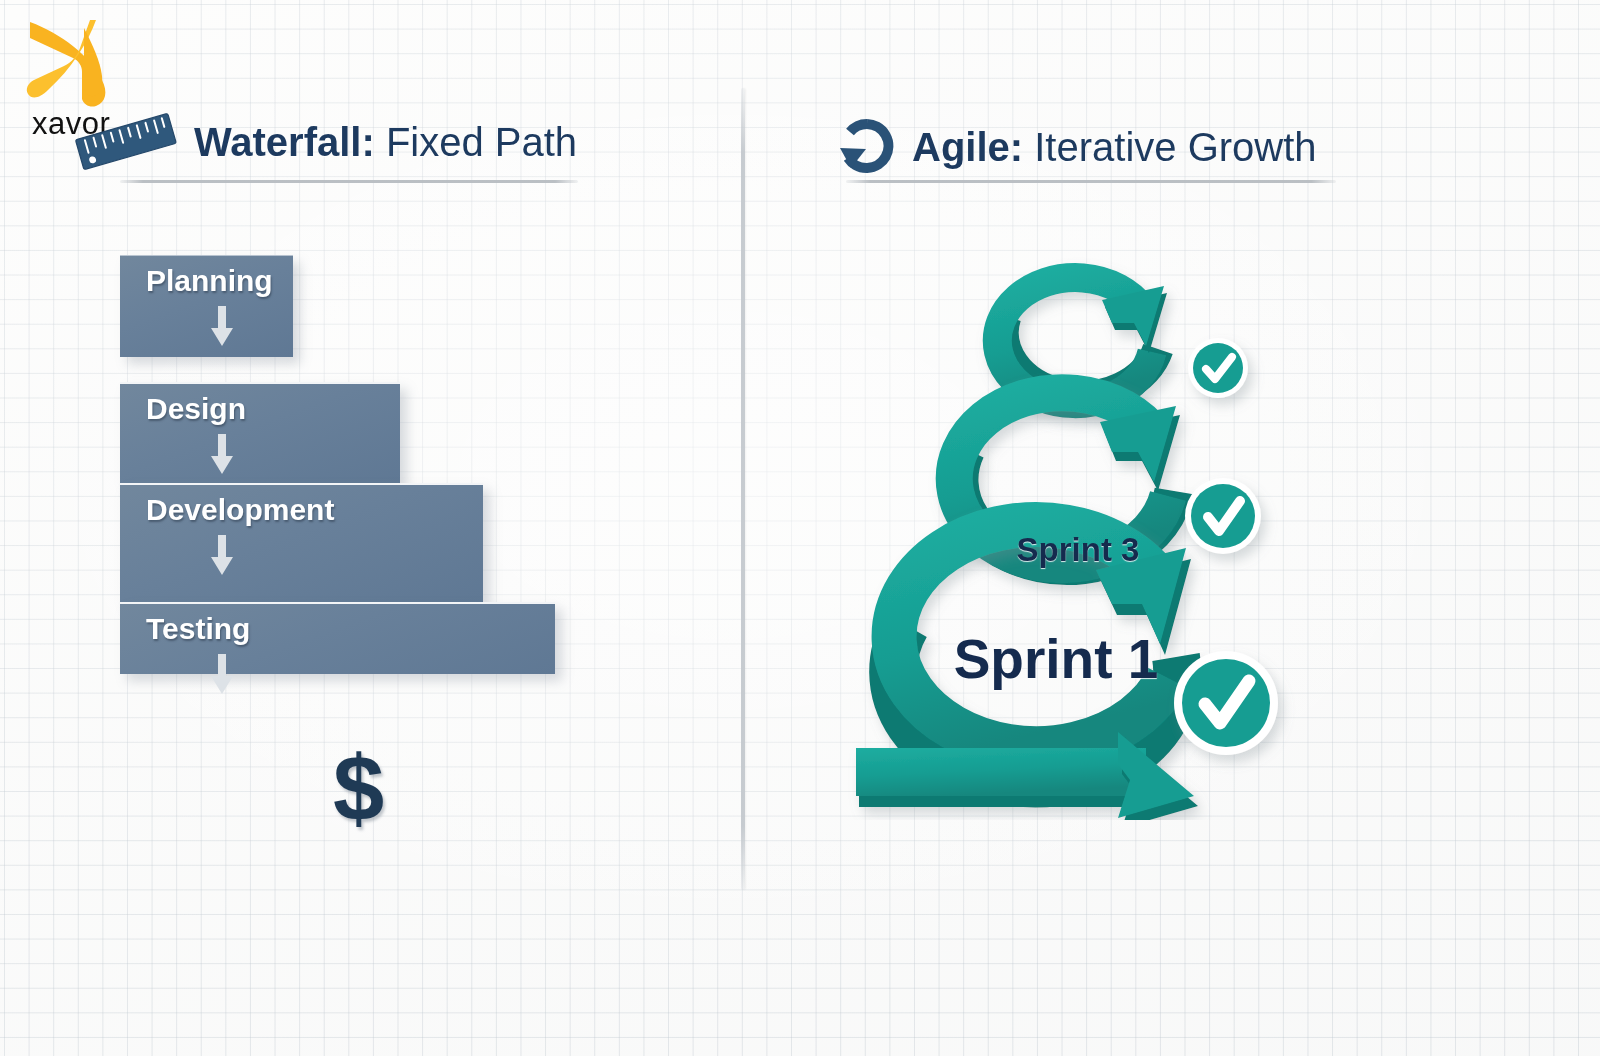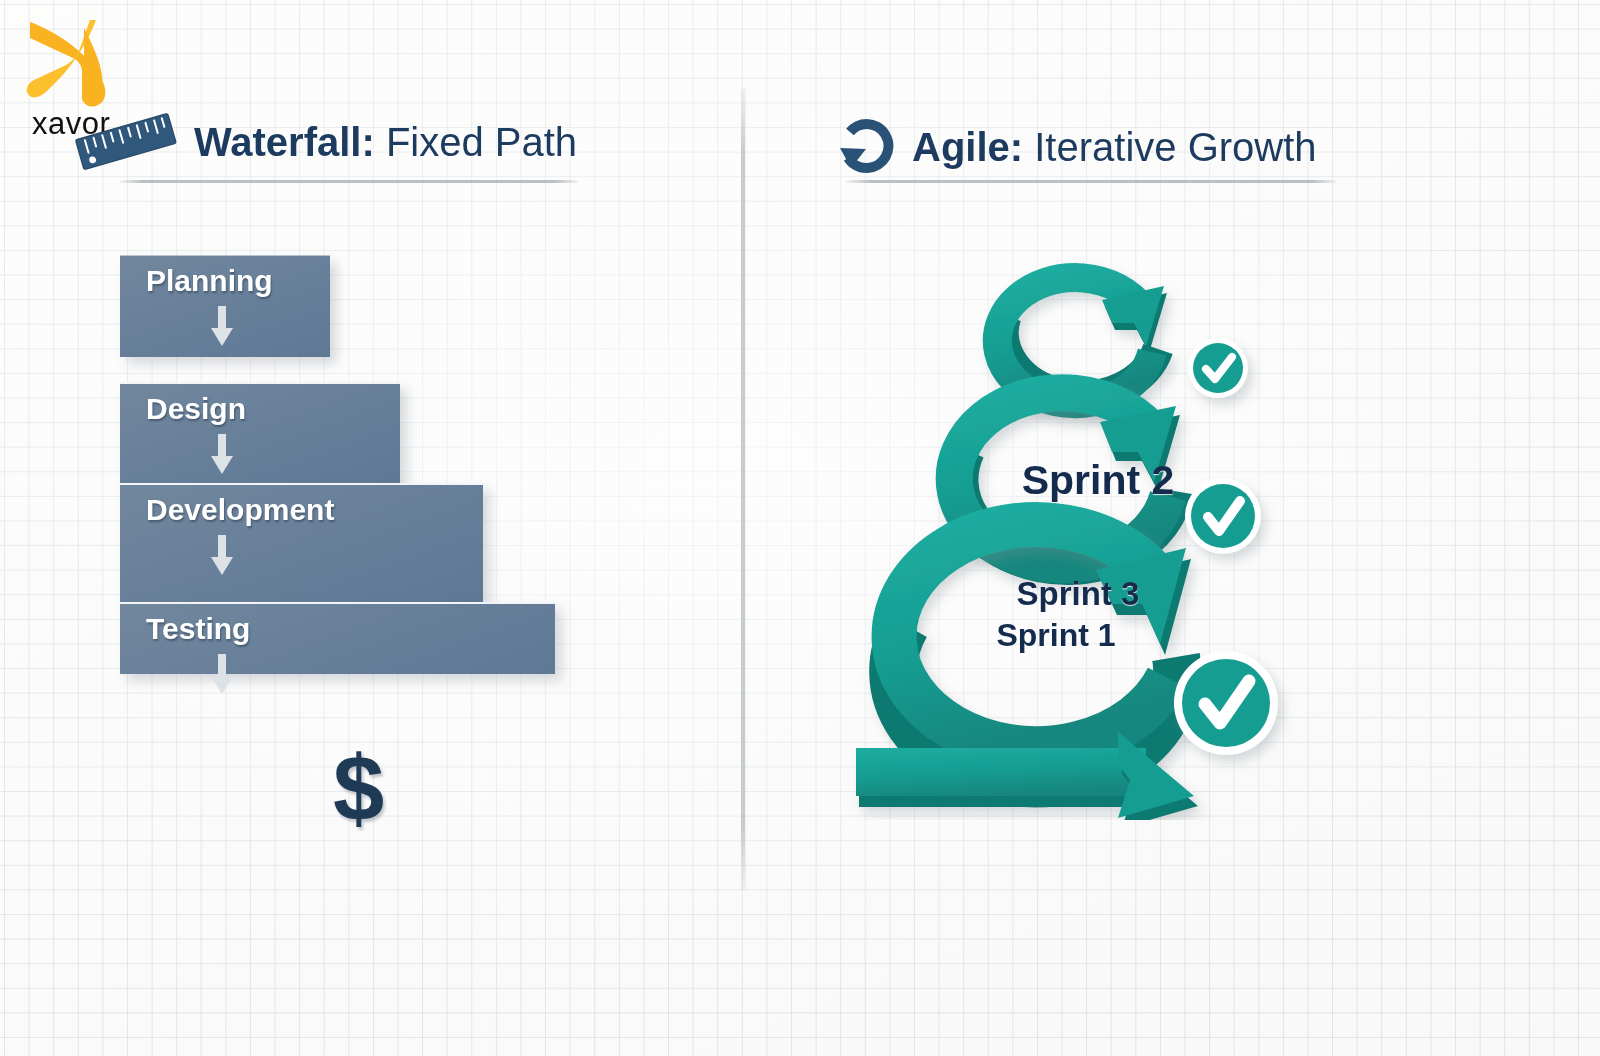--- a/index.html
+++ b/index.html
@@ -170,23 +170,23 @@
   .loop-svg { position: absolute; left: 0; top: 0; }
 
   .sprint-label {
     position: absolute;
     font-family: "Liberation Sans", sans-serif;
     font-weight: 700;
     color: #152b4e;
     white-space: nowrap;
     text-shadow: 0 1px 1px rgba(255,255,255,0.85);
   }
-  #sprint-3-label { left: 232px; top: 310px; font-size: 33px; transform: translate(-50%,-50%); margin-top: 44px; }
+  #sprint-3-label { left: 232px; top: 310px; font-size: 33px; transform: translate(-50%,-50%); }
   #sprint-2-label { left: 252px; top: 240px; font-size: 41px; transform: translate(-50%,-50%); }
-  #sprint-1-label { left: 210px; top: 395px; font-size: 32px; transform: translate(-50%,-50%); }
+  #sprint-1-label { left: 210px; top: 419px; font-size: 55px; transform: translate(-50%,-50%); }
 </style>
 </head>
 <body>
 
 <div id="canvas">
 
   <div class="grid-bg"></div>
   <div class="grid-vignette"></div>
 
   <div class="logo">
@@ -241,21 +241,21 @@
     </span>
     <span class="head-text">
       <span class="strong">Agile:</span>
       <span class="light">Iterative Growth</span>
     </span>
   </div>
   <div class="head-rule" id="agile-rule"></div>
 
   <div class="stairs">
 
-    <div class="step" style="width:210px;height:102px;">
+    <div class="step" style="width:173px;height:102px;">
       <div class="step-label">Planning</div>
       <svg class="step-arrow" viewBox="0 0 28 42">
         <path d="M10 0 h8 v22 h7 L14 40 L3 22 h7 Z" fill="#dde2e7"></path>
       </svg>
     </div>
 
     <div class="step" style="width:280px;height:101px;margin-top:25px;">
       <div class="step-label">Design</div>
       <svg class="step-arrow" viewBox="0 0 28 42">
         <path d="M10 0 h8 v22 h7 L14 40 L3 22 h7 Z" fill="#dde2e7"></path>
@@ -339,17 +339,16 @@
       </g>
 
       <g filter="url(#loopShadow)">
         <circle cx="380" cy="463" r="52" fill="#ffffff"></circle>
         <circle cx="380" cy="463" r="44" fill="#169d92"></circle>
         <path d="M359 464 L 374 483 L 403 441" fill="none" stroke="#ffffff" stroke-width="13" stroke-linecap="round" stroke-linejoin="round"></path>
       </g>
     </svg>
 
     <div class="sprint-label" id="sprint-3-label">Sprint 3</div>
-    <div class="sprint-label" id="sprint-2-label">Sprint 2</div>
     <div class="sprint-label" id="sprint-1-label">Sprint 1</div>
   </div>
 
 </div>
 
 </body></html>

